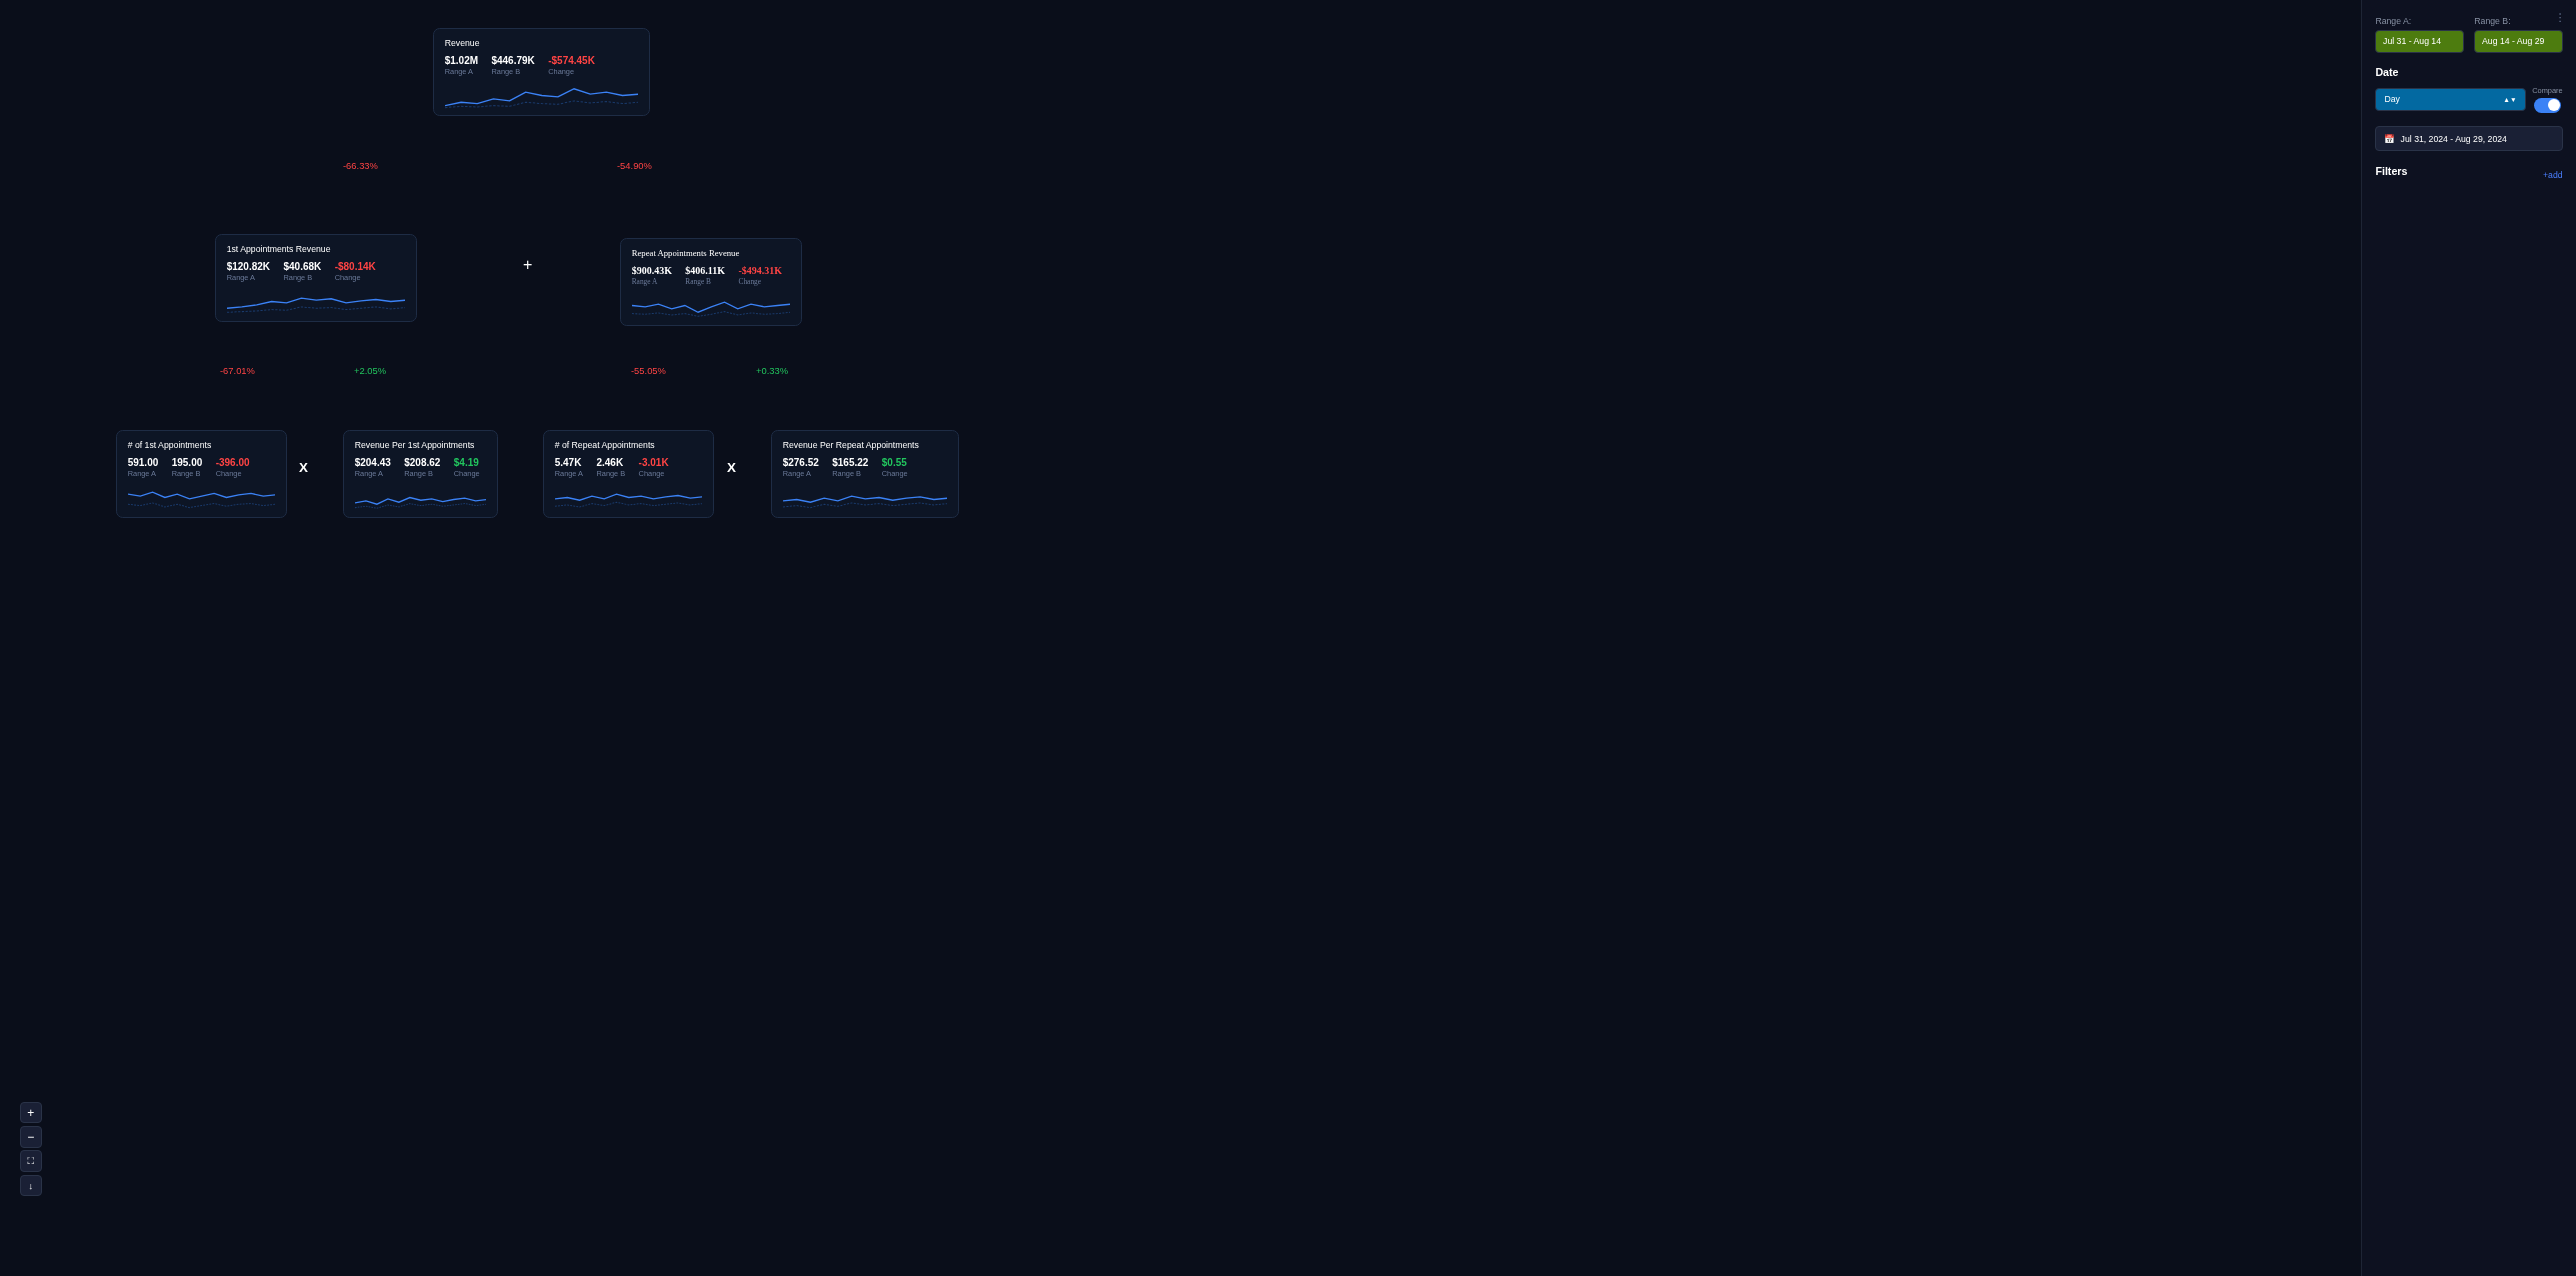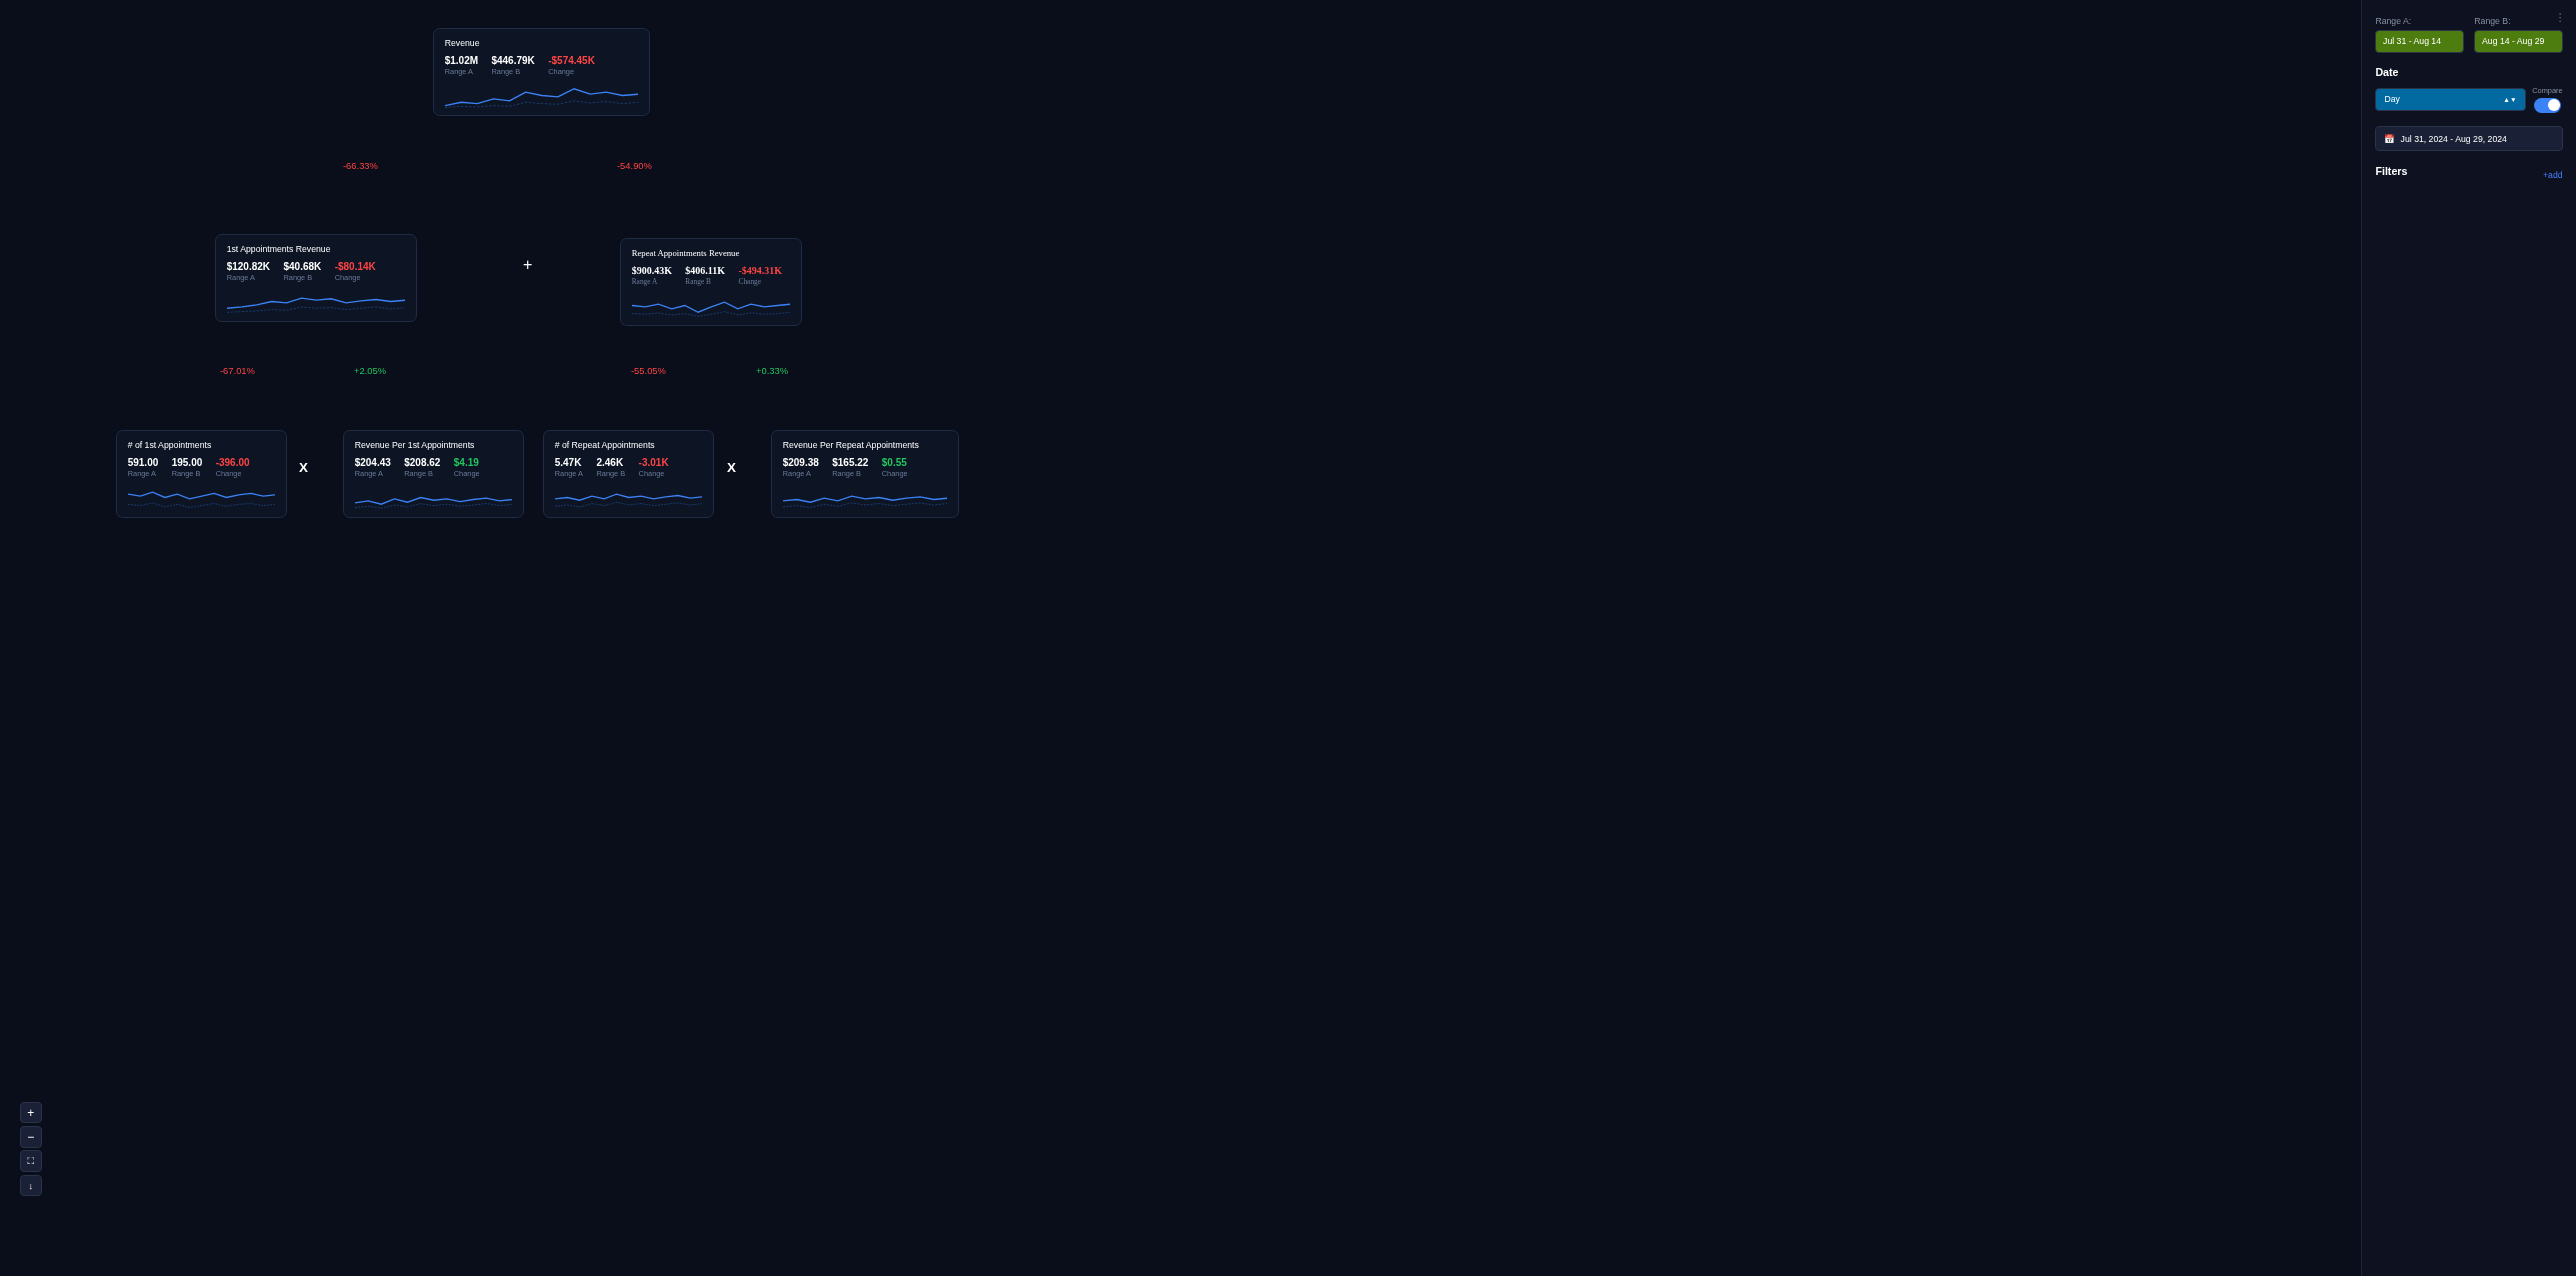--- a/index.html
+++ b/index.html
@@ -396,21 +396,21 @@
   <div class="card-chart">
     <svg class="sparkline" viewBox="0 0 240 40" preserveAspectRatio="none">
       <polyline points="0,15 20,18 40,12 60,20 80,15 100,22 120,18 140,14 160,20 180,16 200,14 220,18 240,16" fill="none" stroke="#3b82f6" stroke-width="2"></polyline>
       <polyline points="0,30 20,32 40,28 60,34 80,30 100,35 120,32 140,29 160,33 180,30 200,29 220,32 240,30" fill="none" stroke="#1a3a6b" stroke-width="1.5" stroke-dasharray="3,2"></polyline>
     </svg>
   </div>
 </div>
 
 <div class="x-btn" style="left: 299px; top: 460px;">X</div>
 
-<div class="metric-card" style="left: 343px; top: 430px; width: 181px;">
+<div class="metric-card" style="left: 343px; top: 430px; width: 155px;">
   <div class="card-title">Revenue Per 1st Appointments</div>
   <div class="card-metrics">
     <div class="metric-item">
       <span class="metric-value">$204.43</span>
       <span class="metric-sub">Range A</span>
     </div>
     <div class="metric-item">
       <span class="metric-value">$208.62</span>
       <span class="metric-sub">Range B</span>
     </div>
@@ -450,21 +450,21 @@
     </svg>
   </div>
 </div>
 
 <div class="x-btn" style="left: 727px; top: 460px;">X</div>
 
 <div class="metric-card" style="left: 771px; top: 430px; width: 188px;">
   <div class="card-title">Revenue Per Repeat Appointments</div>
   <div class="card-metrics">
     <div class="metric-item">
-      <span class="metric-value">$209.38</span>
+      <span class="metric-value">$276.52</span>
       <span class="metric-sub">Range A</span>
     </div>
     <div class="metric-item">
       <span class="metric-value">$165.22</span>
       <span class="metric-sub">Range B</span>
     </div>
     <div class="metric-item">
       <span class="metric-value positive">$0.55</span>
       <span class="metric-sub">Change</span>
     </div>

